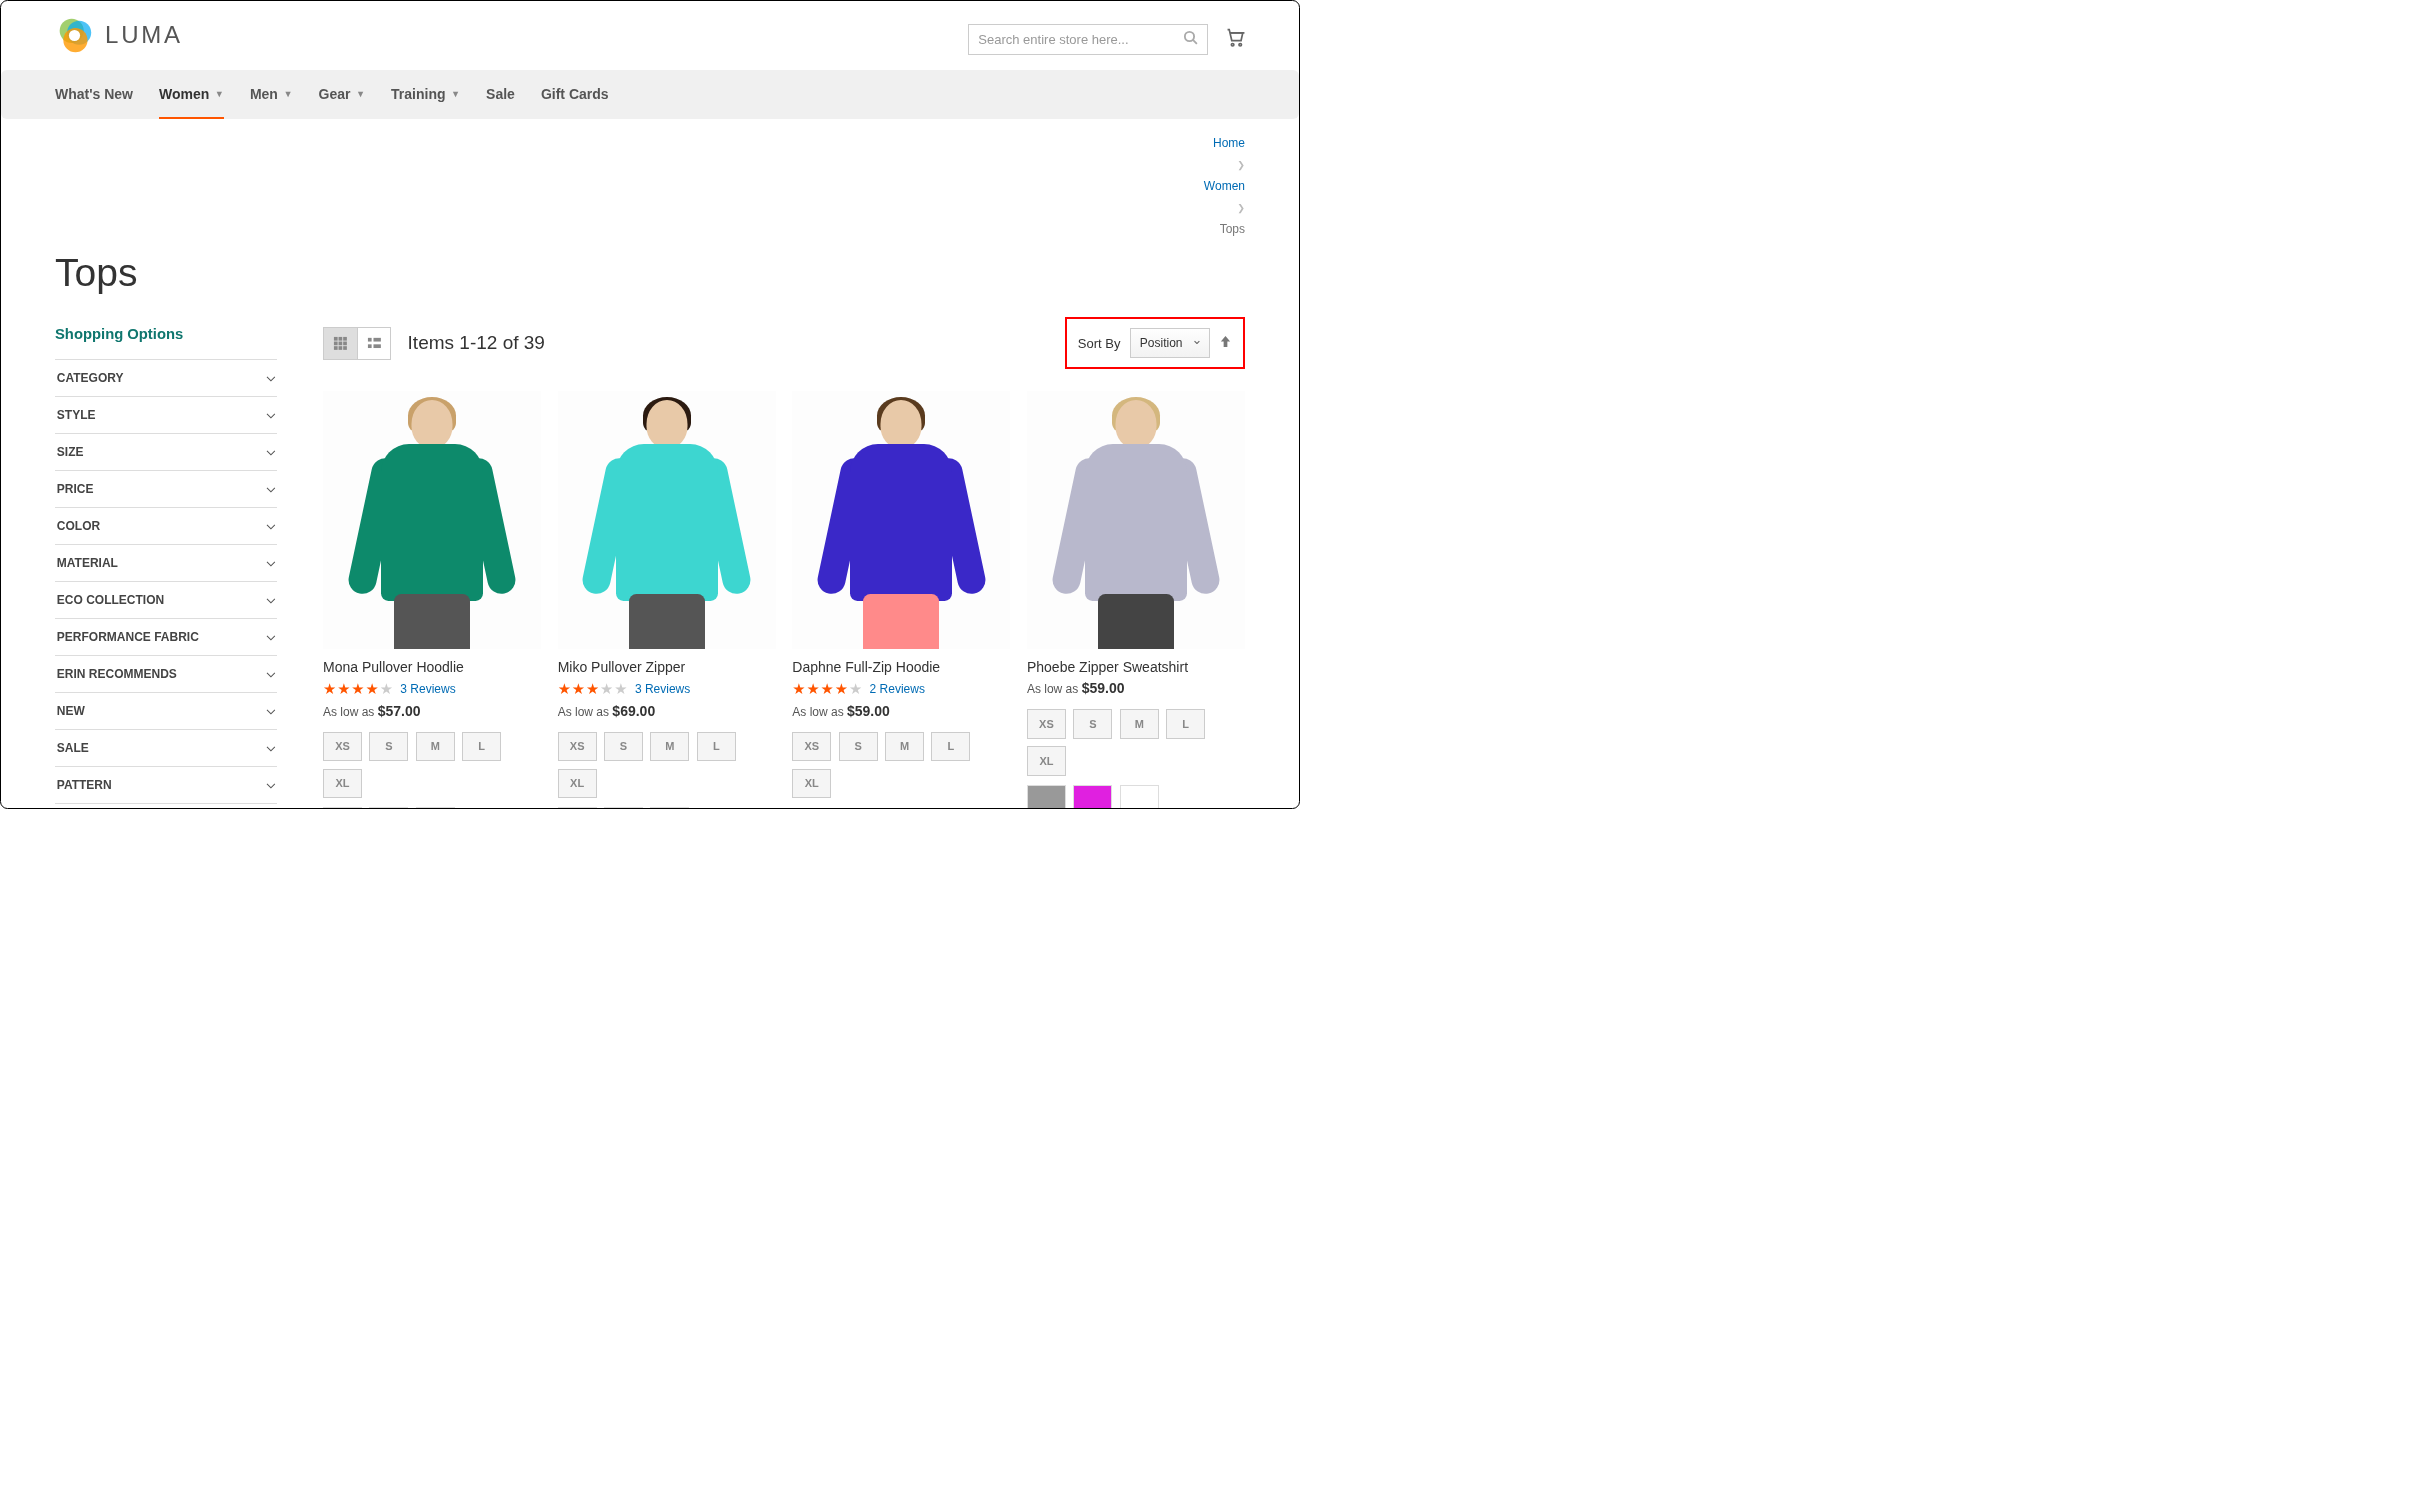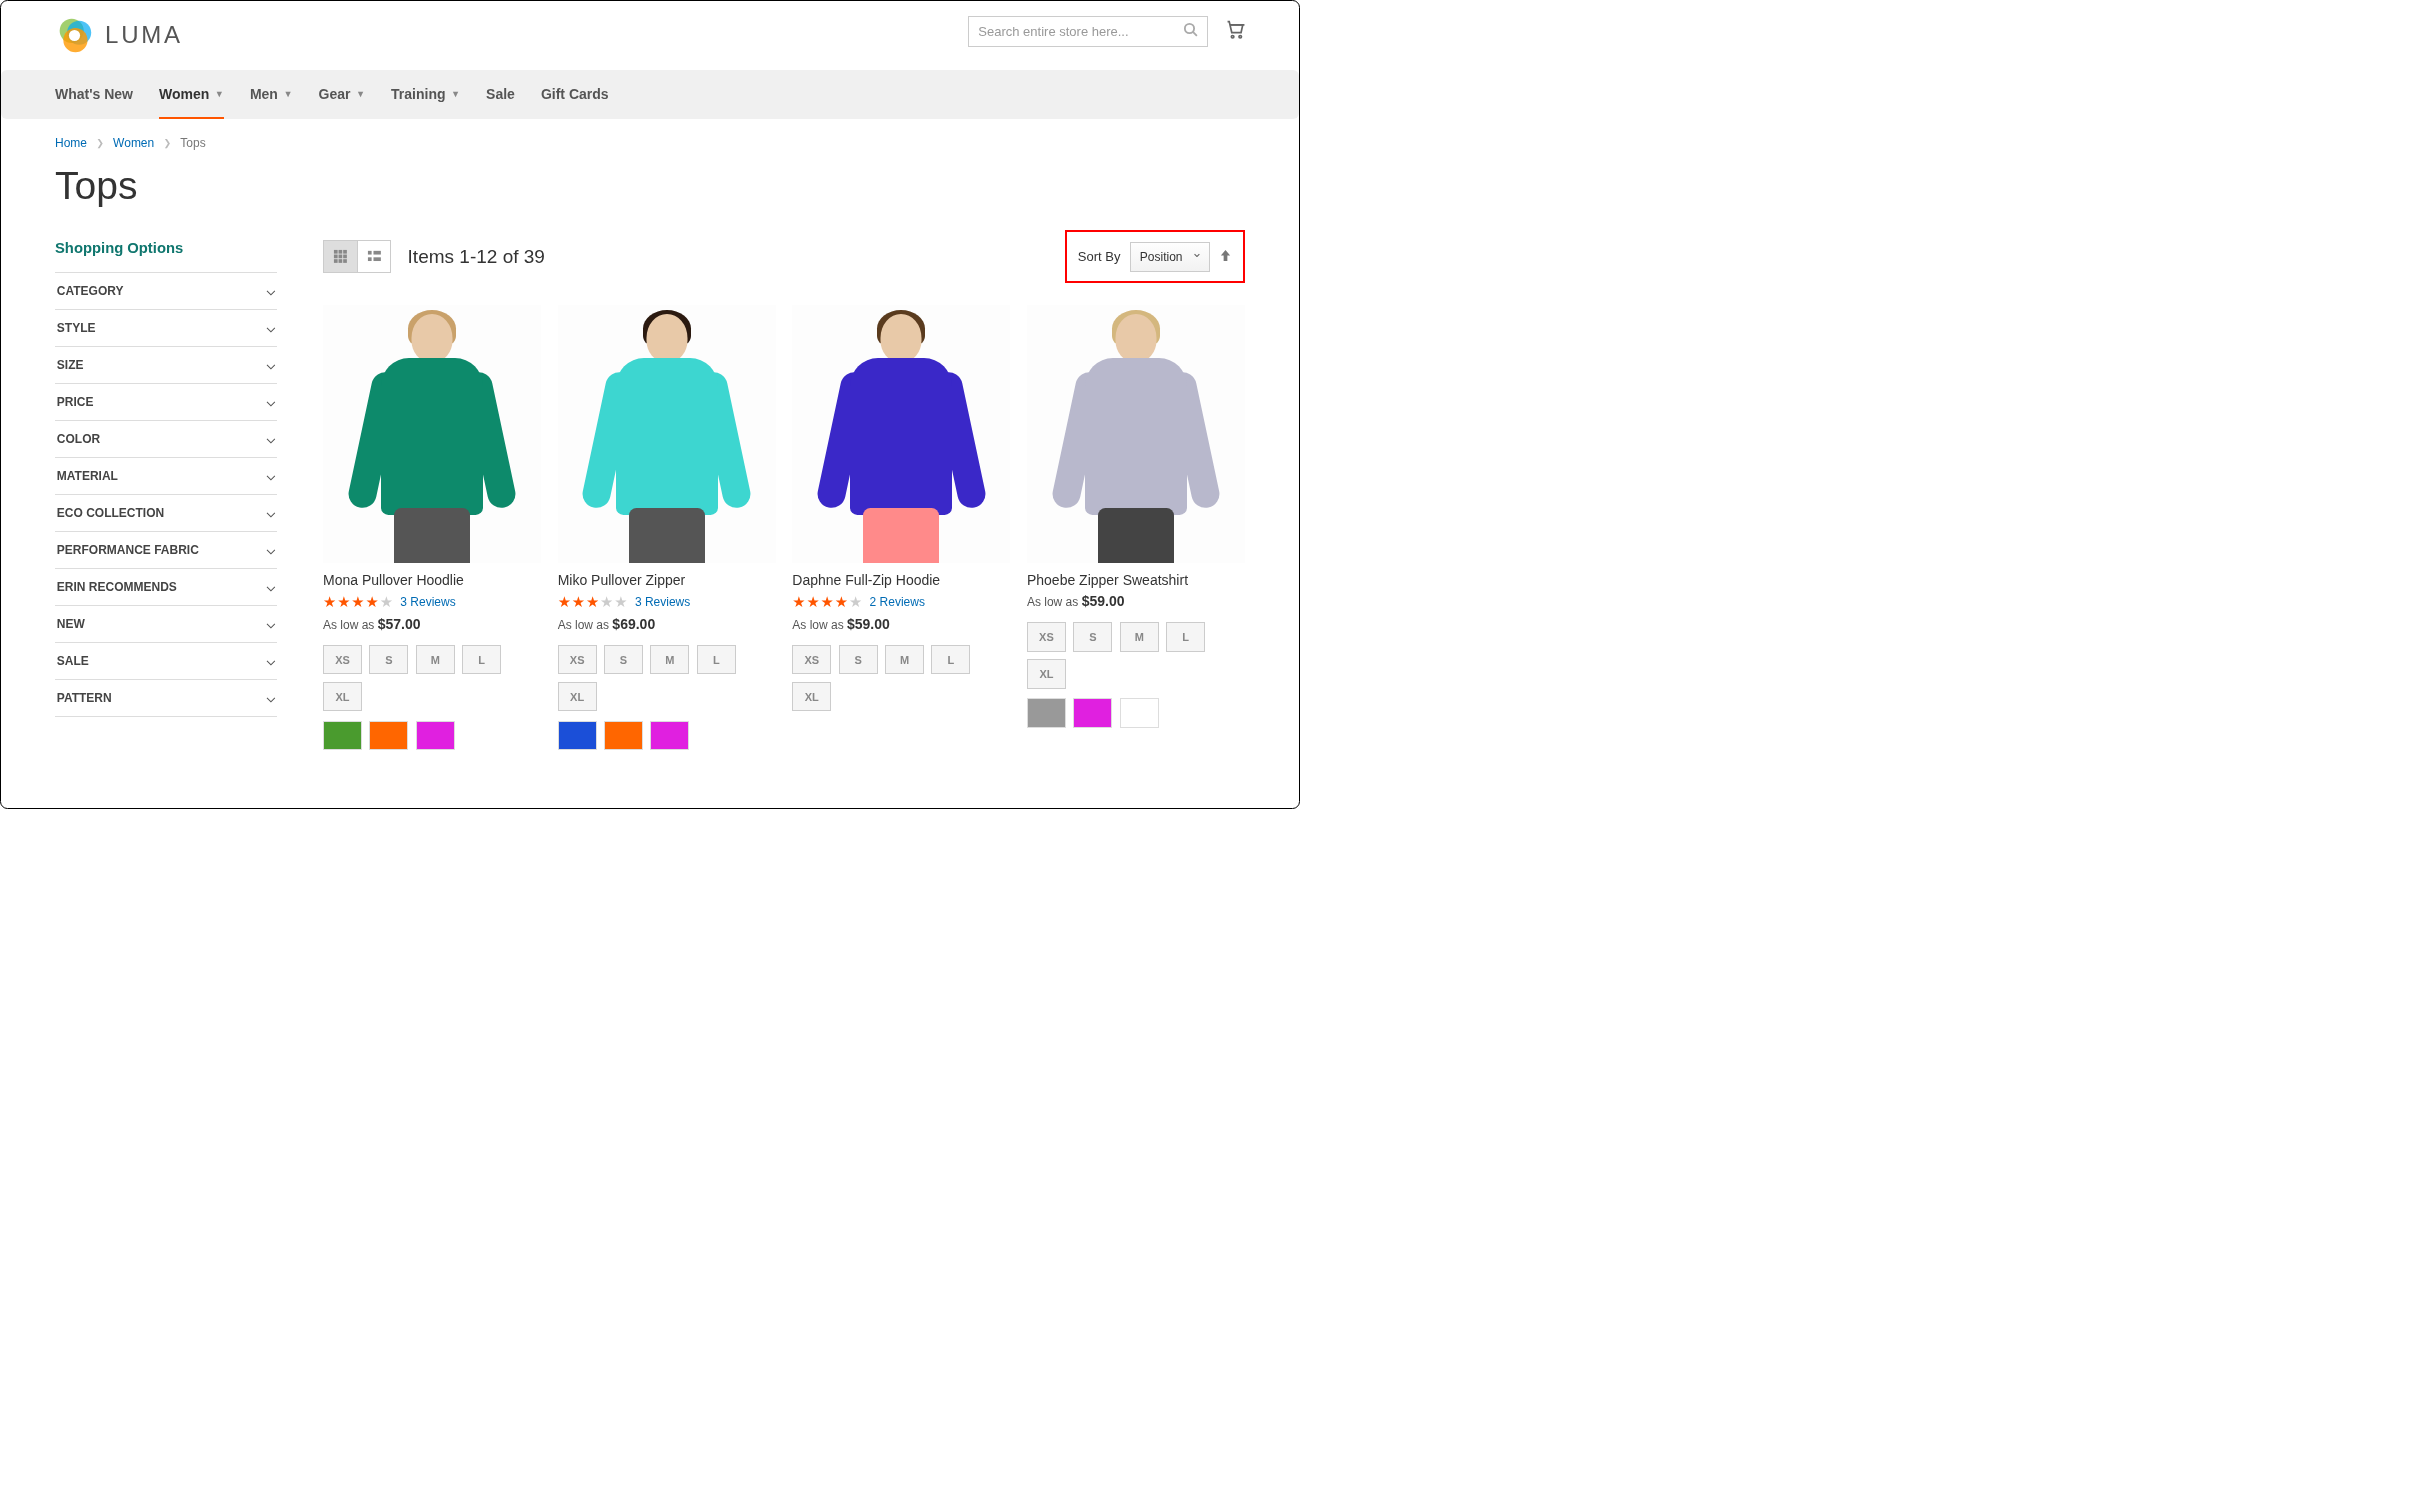--- a/index.html
+++ b/index.html
@@ -10,21 +10,21 @@
     border: 1.8px solid #000;
     border-radius: 7.4px;
     width: 1300px;
     height: 809px;
     overflow: hidden;
     position: relative;
   }
   
   .header {
     display: flex;
-    align-items: flex-start;
+    align-items: flex-end;
     justify-content: space-between;
     padding: 14.8px 54px 14.8px 54px;
   }
   .logo-wrap {
     display: flex;
     align-items: center;
     gap: 11px;
   }
   .logo-text {
     font-size: 24px;
@@ -82,22 +82,23 @@
     border-bottom: 2.8px solid #ff5500;
   }
   .chev { font-size: 9.2px; color: #888; }
 
   
   .breadcrumb {
     padding: 16.6px 54px 7.4px;
     font-size: 12px;
     color: #777;
     display: flex;
-    align-items: center;
+    align-items: flex-end;
     gap: 9.2px;
+    flex-direction: column;
   }
   .breadcrumb a { color: #006bb4; text-decoration: none; }
   .crumb-sep { color: #bbb; font-size: 9.2px; }
 
   
   .page-title {
     padding: 7.4px 54px 22px;
     font-size: 39px;
     font-weight: 300;
     color: #333;

